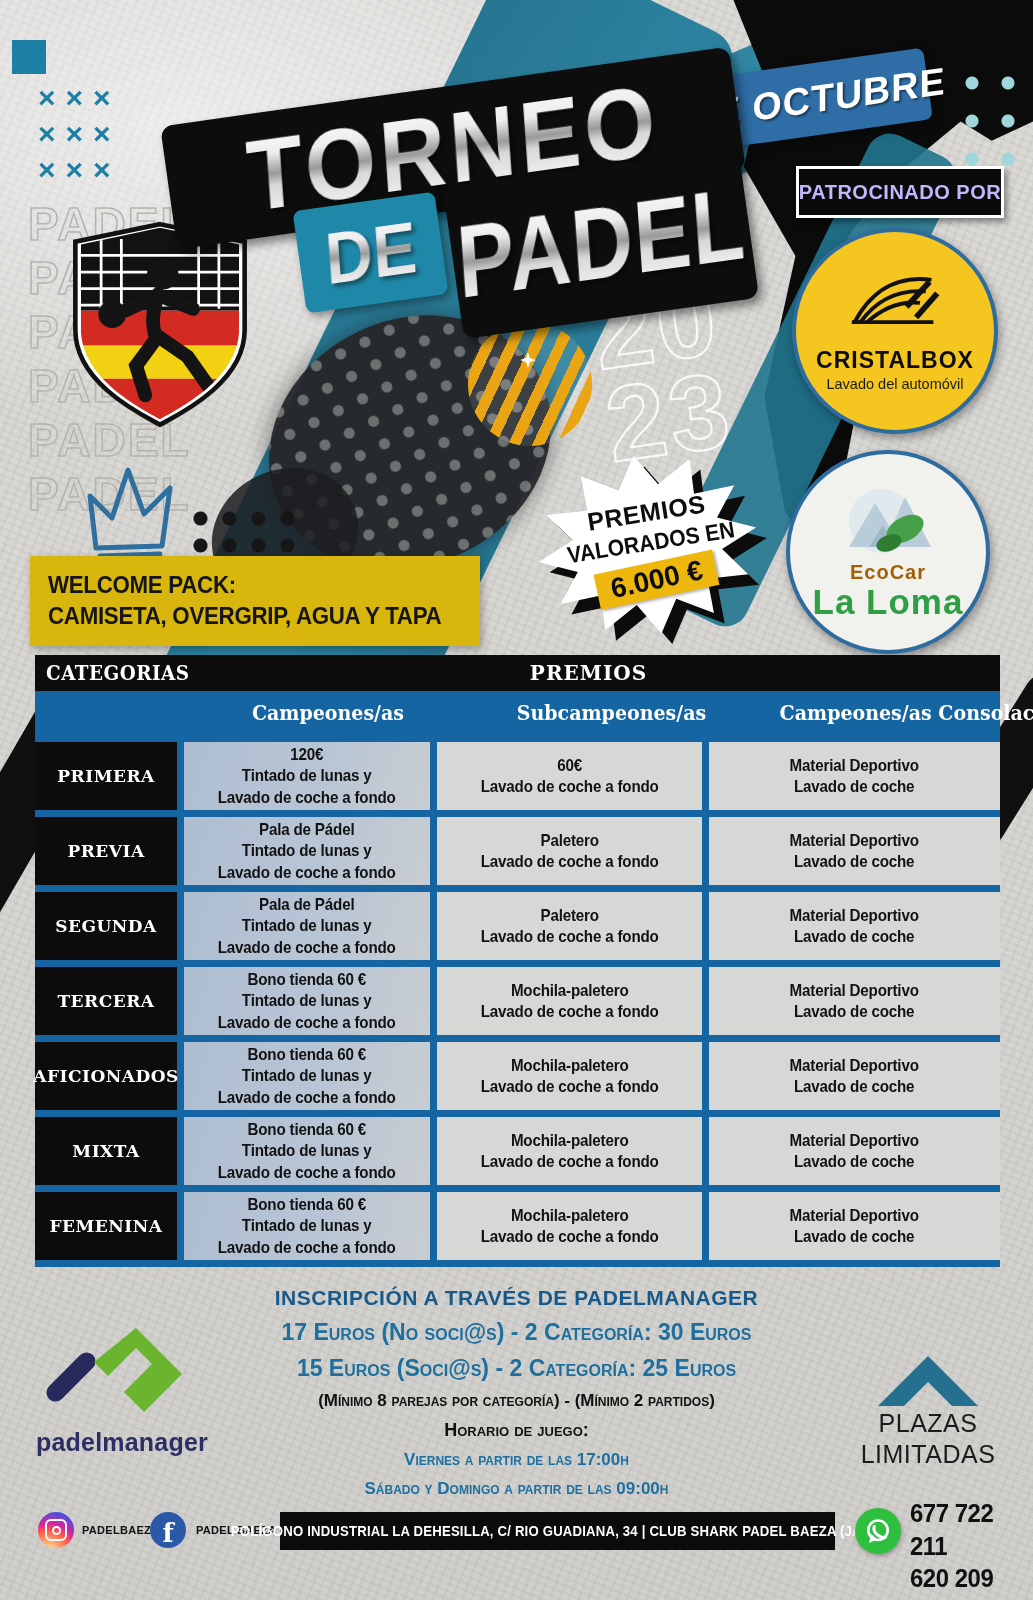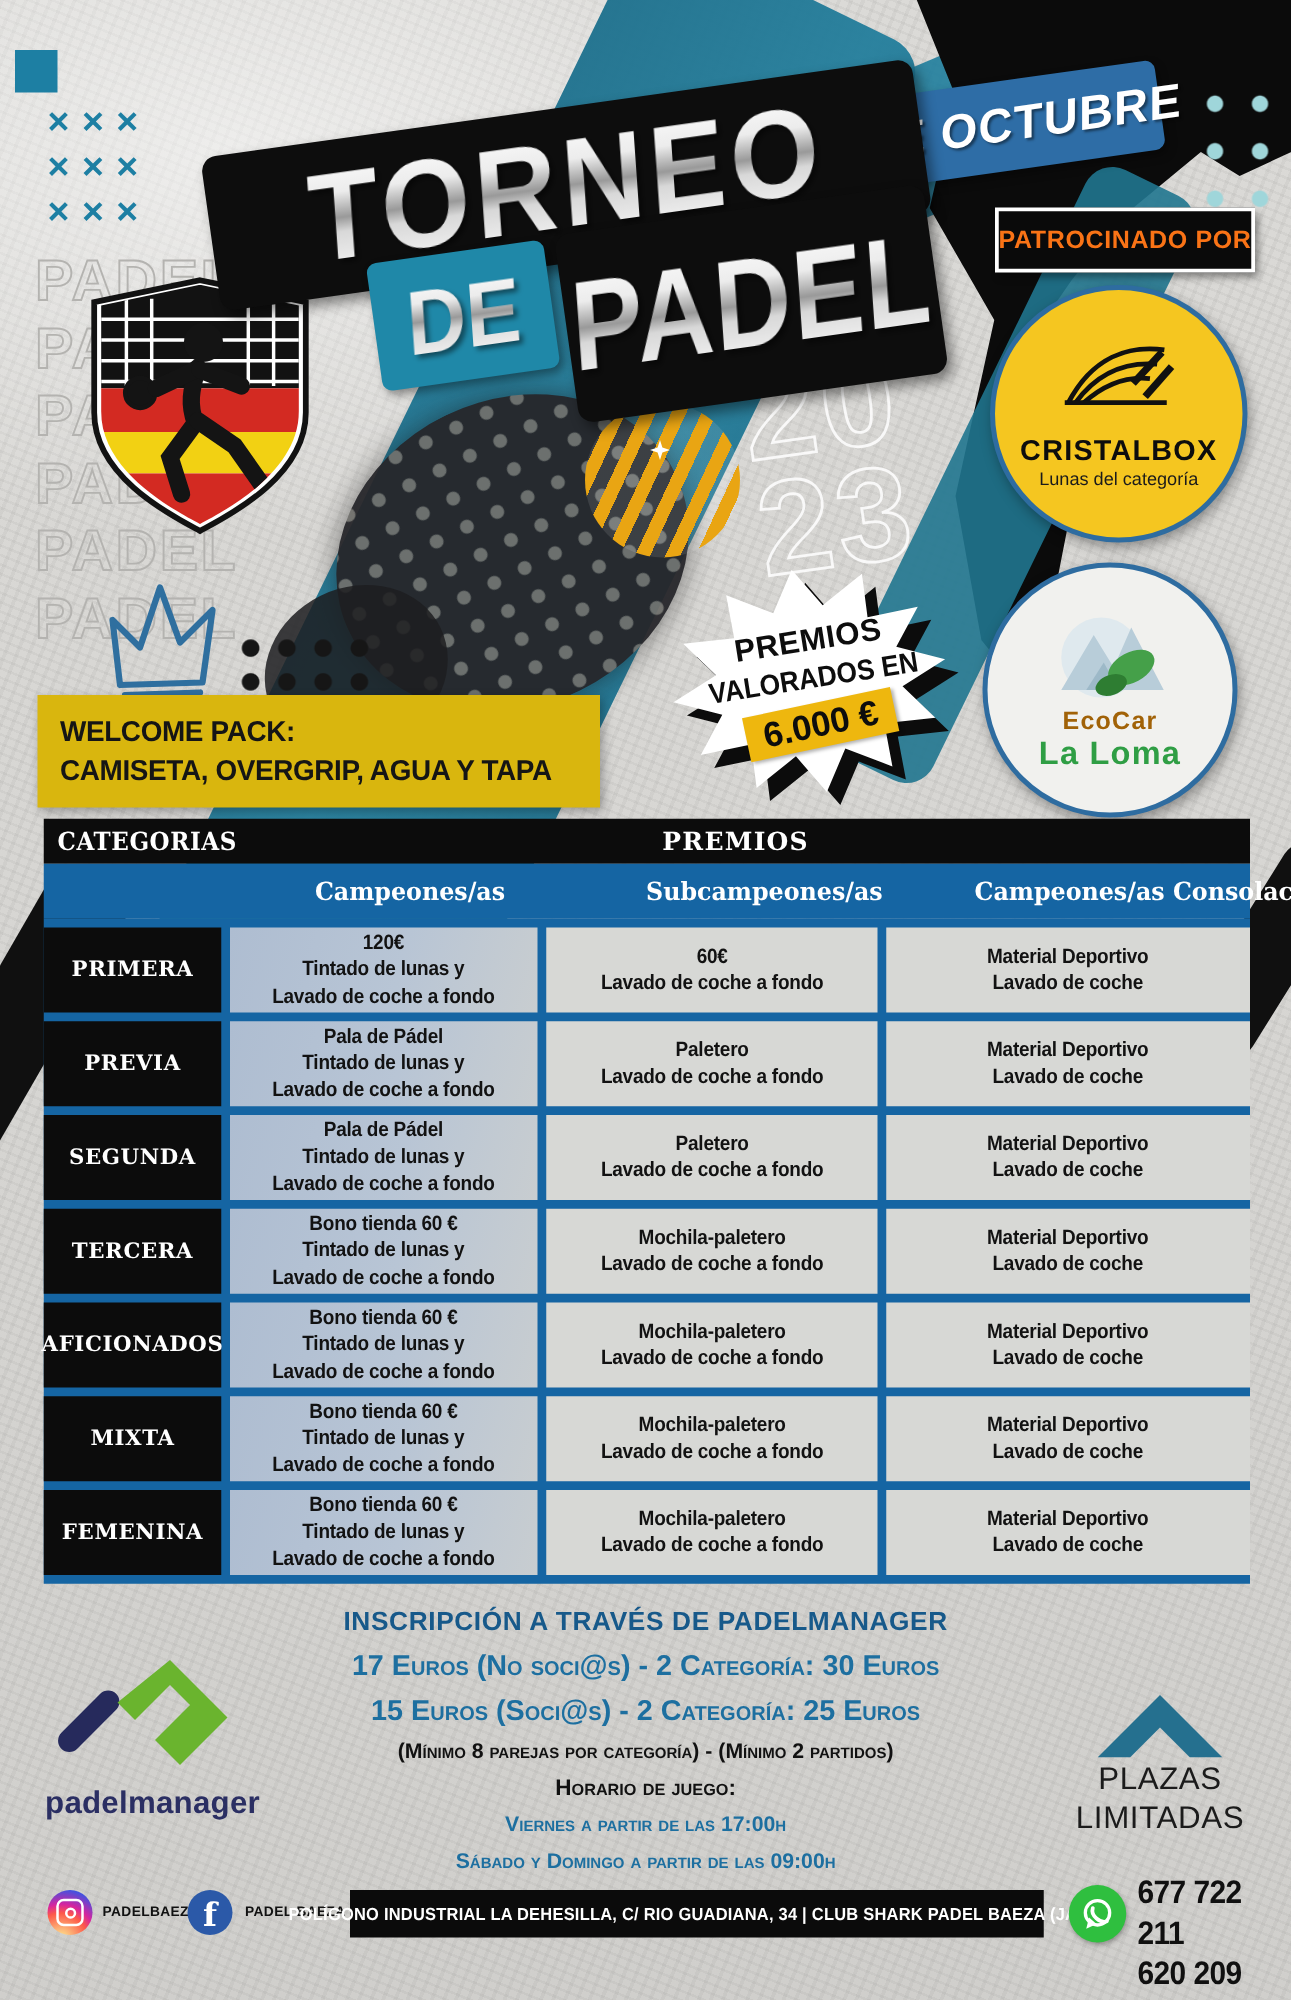--- a/index.html
+++ b/index.html
@@ -52,30 +52,30 @@
     display:flex;align-items:center;justify-content:center;box-shadow:4px 6px 10px rgba(0,0,0,.45);}
   .banner-torneo span{font-size:92px;font-weight:900;letter-spacing:4px;transform:skewX(-4deg) scaleY(1.08);}
   .banner-de{left:299px;top:201px;width:143px;height:103px;background:#1f88a8;border-radius:8px;transform:rotate(-8deg);
     display:flex;align-items:center;justify-content:center;box-shadow:3px 4px 8px rgba(0,0,0,.4);}
   .banner-de span{font-size:66px;font-weight:900;transform:skewX(-4deg) scaleY(1.1);}
   .banner-padel{left:452px;top:167px;width:298px;height:152px;background:#0d0d0d;border-radius:12px;transform:rotate(-8deg);
     display:flex;align-items:center;justify-content:center;box-shadow:4px 6px 10px rgba(0,0,0,.45);}
   .banner-padel span{font-size:86px;font-weight:900;letter-spacing:1px;transform:skewX(-4deg) scaleY(1.18);}
   .sponsored-box{left:796px;top:166px;width:202px;height:46px;background:#0a0a0a;border:3px solid #fff;
     display:flex;align-items:center;justify-content:center;box-shadow:3px 4px 6px rgba(0,0,0,.4);}
-  .sponsored-box span{color:#f97316;font-weight:900;font-size:20px;letter-spacing:.5px;white-space:nowrap;}
+  .sponsored-box span{color:#c4b5fd;font-weight:900;font-size:20px;letter-spacing:.5px;white-space:nowrap;}
   
   .circle{border-radius:50%;border:4px solid #2e6ca0;display:flex;flex-direction:column;align-items:center;justify-content:center;
     box-shadow:2px 4px 10px rgba(0,0,0,.35);}
   .cristalbox{left:792px;top:228px;width:198px;height:198px;background:#f5c620;}
   .cristalbox .name{font-weight:900;font-size:23px;letter-spacing:1px;color:#0d0d0d;margin-top:18px;}
   .cristalbox .tagline{font-size:14.5px;color:#1b1b1b;margin-top:2px;}
   .ecocar{left:786px;top:450px;width:196px;height:196px;background:#f1f1ee;}
   .ecocar .name-top{font-size:20px;font-weight:700;color:#a16207;letter-spacing:1px;margin-top:2px;}
-  .ecocar .name-bottom{font-size:26px;font-weight:700;color:#2f9e44;letter-spacing:1px;line-height:1;}
+  .ecocar .name-bottom{font-size:35px;font-weight:700;color:#2f9e44;letter-spacing:1px;line-height:1;}
   
   .burst{left:536px;top:448px;width:232px;height:200px;transform:rotate(-9deg);}
   .burst-text{left:0;top:0;width:232px;height:200px;display:flex;flex-direction:column;align-items:center;justify-content:center;gap:2px;}
   .burst-text .l1{font-weight:900;font-size:25px;letter-spacing:.5px;color:#0d0d0d;}
   .burst-text .l2{font-weight:900;font-size:23px;letter-spacing:0;color:#0d0d0d;transform:scaleX(.92);}
   .burst-amount{background:#eeb70e;color:#0d0d0d;font-weight:900;font-size:28px;padding:2px 14px;margin-top:4px;transform:rotate(-3deg);
     box-shadow:2px 2px 3px rgba(0,0,0,.3);}
   .welcome{left:30px;top:556px;width:414px;background:#d9b60e;padding:14px 18px;box-shadow:2px 3px 8px rgba(0,0,0,.3);}
   .welcome div{font-weight:900;color:#151515;font-size:23px;line-height:1.35;letter-spacing:-.3px;transform:scaleX(.97);transform-origin:left;white-space:nowrap;}
   
@@ -211,21 +211,21 @@
       <g stroke="#111" fill="none" stroke-width="4">
         <path d="M8 52 C28 14 58 4 88 8"></path>
         <path d="M14 52 C33 26 57 18 82 20"></path>
         <path d="M21 52 C39 36 57 30 76 32"></path>
         <line x1="5" y1="52" x2="90" y2="52"></line>
         <line x1="62" y1="36" x2="86" y2="10" stroke-width="6"></line>
         <line x1="72" y1="47" x2="94" y2="22" stroke-width="6"></line>
       </g>
     </svg>
     <div class="name">CRISTALBOX</div>
-    <div class="tagline">Lunas del categoría</div>
+    <div class="tagline">Lavado del automóvil</div>
   </div>
 
   <div class="abs circle ecocar">
     <svg width="110" height="74" viewBox="0 0 110 74">
       <circle cx="48" cy="36" r="32" fill="#dfe9ee"></circle>
       <polygon points="16,62 42,18 58,44 72,12 98,62" fill="#b8cdd9"></polygon>
       <polygon points="36,62 50,40 62,62" fill="#9db9c8"></polygon>
       <ellipse cx="72" cy="44" rx="20" ry="12" fill="#45a049" transform="rotate(-28 72 44)"></ellipse>
       <ellipse cx="56" cy="58" rx="13" ry="8" fill="#2e7d32" transform="rotate(-20 56 58)"></ellipse>
     </svg>

